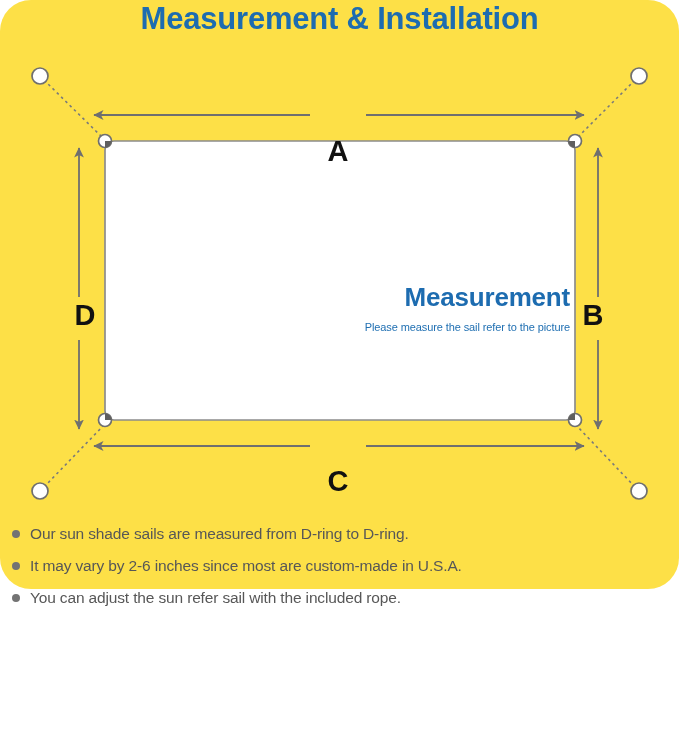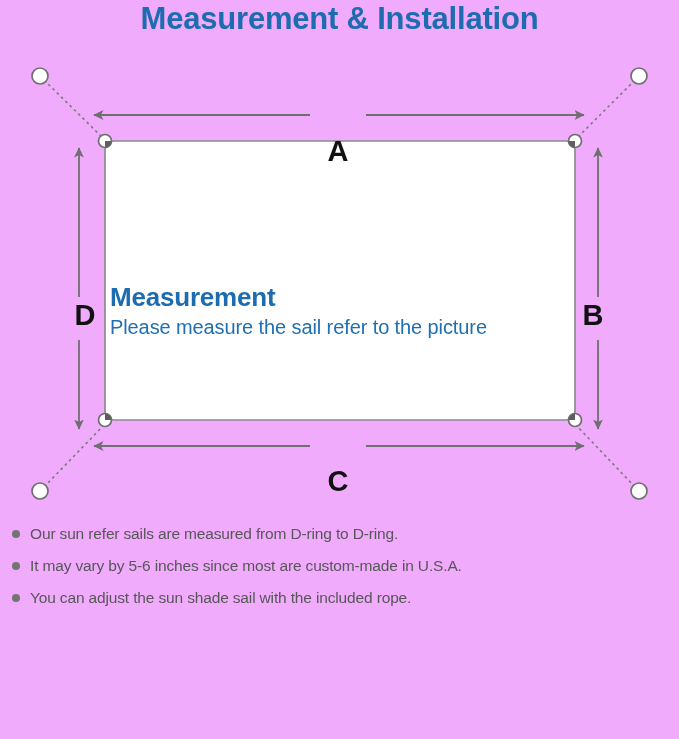--- a/index.html
+++ b/index.html
@@ -12,22 +12,23 @@
     height: 739px;
     font-family: "Liberation Sans", sans-serif;
     color: #4a4a4a;
     overflow: hidden;
     position: relative;
   }
 
   #page {
     position: relative;
     width: 679px;
-    height: 739px;
-    background: #f0abfc;
+    height: 589px;
+    background: #fde047;
+    border-radius: 31px;
   }
 
   
   .title {
     position: absolute;
     left: 0;
     top: 0;
     width: 679px;
     text-align: center;
     font-size: 31px;
@@ -62,32 +63,32 @@
   .dim-a { left: 308px; top: 93px; width: 60px; }
   .dim-c { left: 308px; top: 423px; width: 60px; }
   .dim-b { left: 565px; top: 257px; width: 56px; }
   .dim-d { left: 57px; top: 257px; width: 56px; }
 
   .center-block {
     position: absolute;
     left: 110px;
     top: 238px;
     width: 460px;
-    text-align: left;
+    text-align: right;
   }
   .center-title {
     font-size: 26px;
     font-weight: bold;
     color: #1d6cb0;
     line-height: 30px;
     margin-bottom: 6px;
     letter-spacing: -0.2px;
   }
   .center-sub {
-    font-size: 20px;
+    font-size: 11px;
     color: #1f6fb2;
     line-height: 18px;
     letter-spacing: -0.1px;
   }
 
   
   .notes {
     position: absolute;
     left: 0;
     top: 523px;
@@ -181,25 +182,25 @@
 
     <div class="center-block">
       <div class="center-title">Measurement</div>
       <div class="center-sub">Please measure the sail refer to the picture</div>
     </div>
   </div>
 
   <div class="notes">
     <div class="note">
       <span class="bullet"></span>
-      <span>Our sun refer sails are measured from D-ring to D-ring.</span>
+      <span>Our sun shade sails are measured from D-ring to D-ring.</span>
     </div>
     <div class="note">
       <span class="bullet"></span>
-      <span>It may vary by 5-6 inches since most are custom-made in U.S.A.</span>
+      <span>It may vary by 2-6 inches since most are custom-made in U.S.A.</span>
     </div>
     <div class="note">
       <span class="bullet"></span>
-      <span>You can adjust the sun shade sail with the included rope.</span>
+      <span>You can adjust the sun refer sail with the included rope.</span>
     </div>
   </div>
 
 </div>
 
 </body></html>

